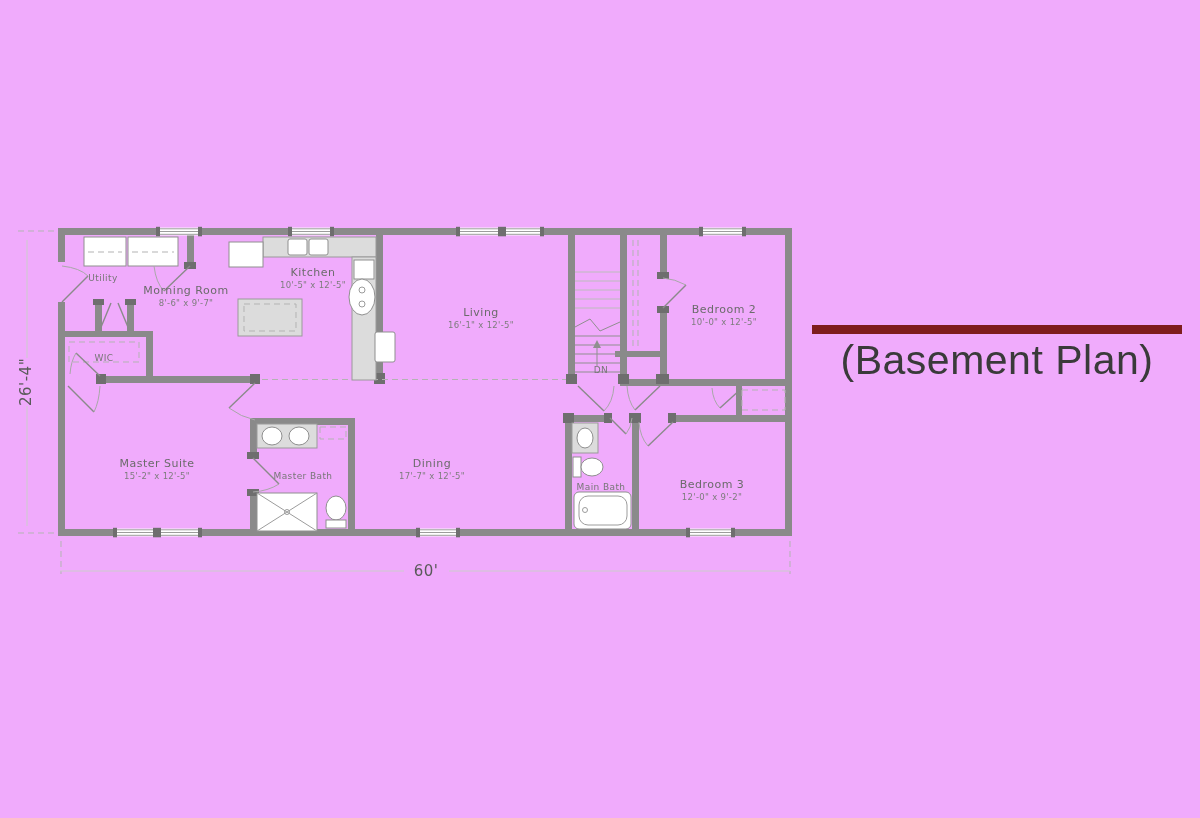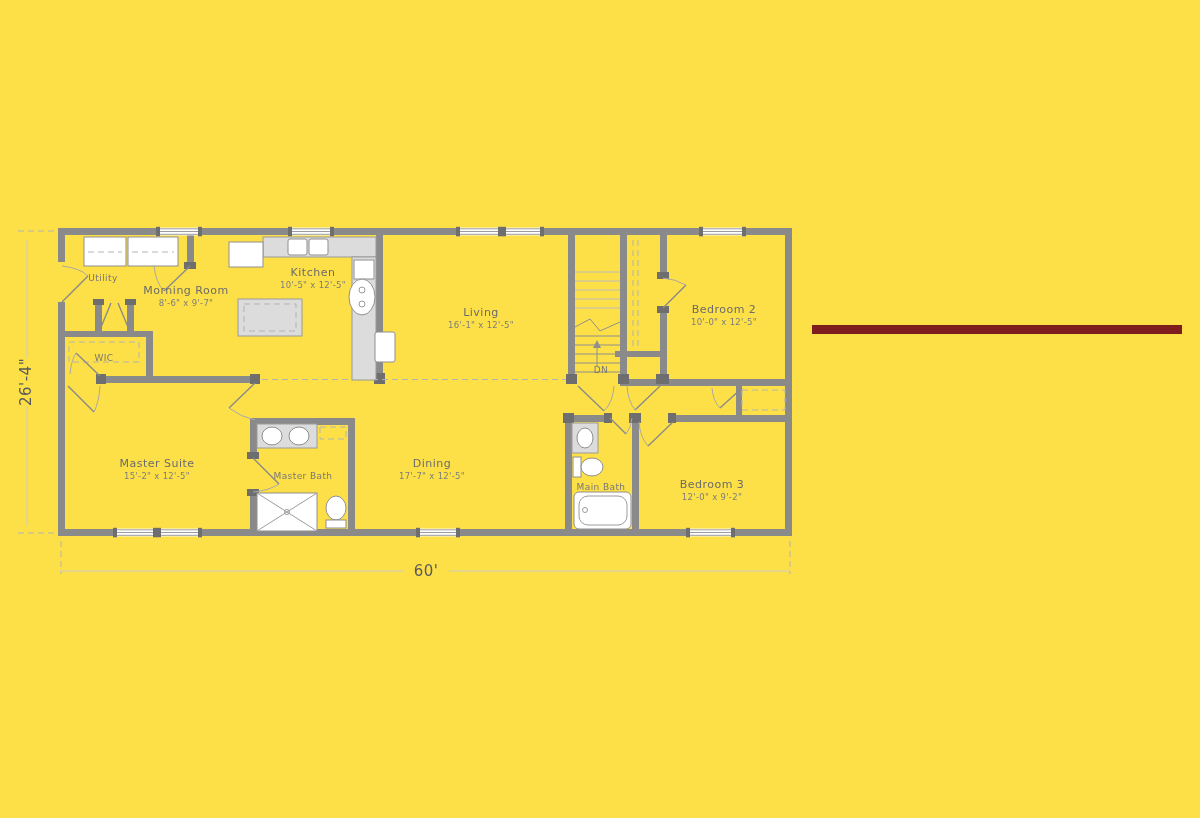--- a/index.html
+++ b/index.html
@@ -1,16 +1,16 @@
 <!DOCTYPE html>
 <html><head>
 <meta charset="utf-8">
 <style>
   html,body{margin:0;padding:0;background:#ffffff;}
-  .stage{position:relative;width:1200px;height:818px;background:#fde047;overflow:hidden;
+  .stage{position:relative;width:1200px;height:818px;background:#f0abfc;overflow:hidden;
          font-family:"DejaVu Sans",sans-serif;}
   svg{position:absolute;left:0;top:0;}
   
   .wall{fill:#8a8a8a;}
   .cap{fill:#6e6e6e;}
   .fix{fill:#dcdcdc;stroke:#9a9a9a;stroke-width:1;}
   .fixw{fill:#ffffff;stroke:#8f8f8f;stroke-width:1;}
   .thin{stroke:#9c9c9c;stroke-width:1;fill:none;}
   .dash{stroke:#b3b3b3;stroke-width:1;fill:none;stroke-dasharray:6 4;}
   .arc{stroke:#a8a8a8;stroke-width:1;fill:none;}
@@ -341,15 +341,16 @@
     <line class="dash" x1="61" y1="541" x2="61" y2="574"></line>
     <line class="dash" x1="790" y1="541" x2="790" y2="574"></line>
     <line class="dimline" x1="60" y1="571" x2="404" y2="571"></line>
     <line class="dimline" x1="449" y1="571" x2="790" y2="571"></line>
     <text class="dimtext" x="426" y="576">60'</text>
   </g>
 </svg>
 
 <div class="title-block">
   <div class="title-rule"></div>
+  <div class="plan-subtitle">(Basement Plan)</div>
 </div>
 
 </div>
 
 </body></html>

